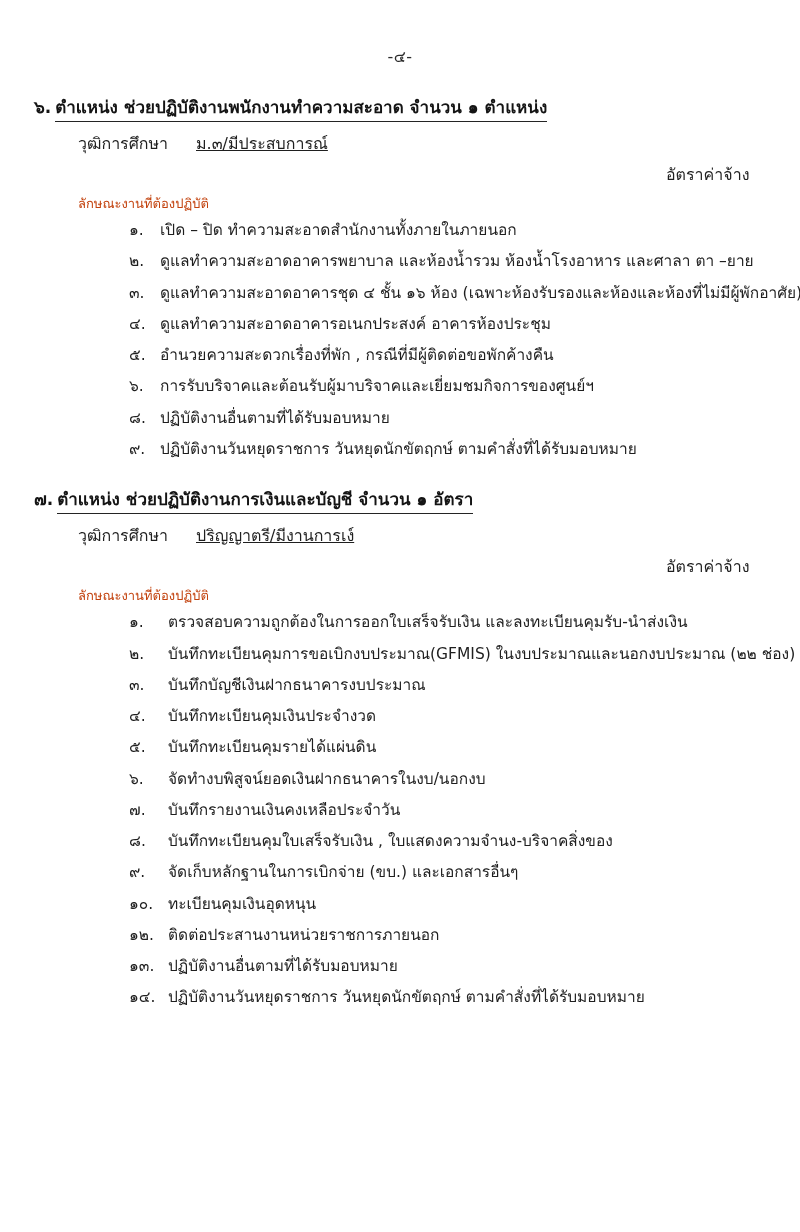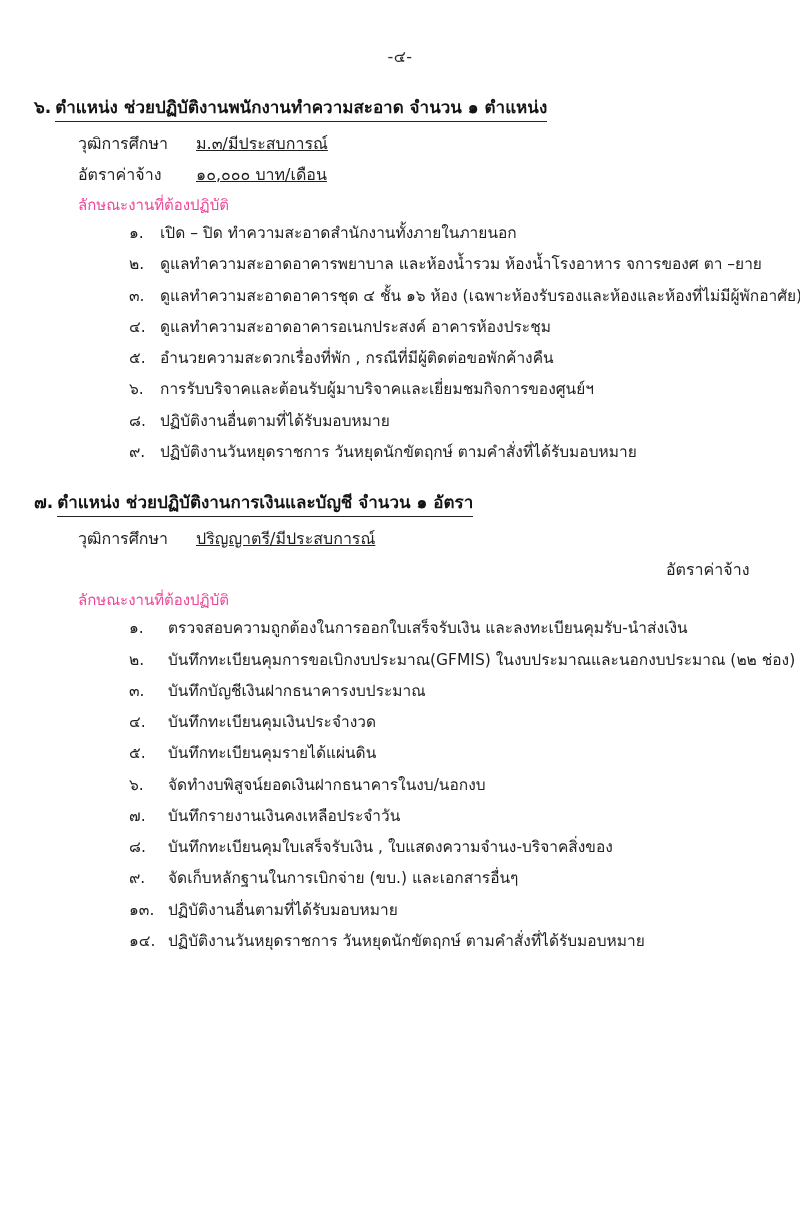--- a/index.html
+++ b/index.html
@@ -85,25 +85,25 @@
     width: 118px;
     flex: 0 0 118px;
   }
 
   .field-value {
     flex: 1 1 auto;
     text-decoration: underline;
   }
 
   .field-single {
-    font-size: 15px;
+    font-size: 13px;
     line-height: 1.5;
     padding-left: 62px;
     margin-bottom: 6px;
-    color: #ec4899;
+    color: #c2410c;
   }
 
   
   .duty-list {
     list-style: none;
     margin: 0;
     padding: 0 0 0 113px;
   }
 
   .duty-item {
@@ -154,33 +154,32 @@
         <span class="heading-num">๖.</span><span class="heading-text">ตำแหน่ง ช่วยปฏิบัติงานพนักงานทำความสะอาด จำนวน ๑ ตำแหน่ง</span>
       </div>
 
       <div class="field-row">
         <span class="field-label">วุฒิการศึกษา</span>
         <span class="field-value">ม.๓/มีประสบการณ์</span>
       </div>
 
       <div class="field-row">
         <span class="field-label">อัตราค่าจ้าง</span>
-        <span class="field-value">๑๐,๐๐๐ บาท/เดือน</span>
       </div>
 
       <div class="field-single">ลักษณะงานที่ต้องปฏิบัติ</div>
 
       <ol class="duty-list">
         <li class="duty-item">
           <span class="duty-num">๑.</span>
           <span class="duty-text">เปิด – ปิด ทำความสะอาดสำนักงานทั้งภายในภายนอก</span>
         </li>
         <li class="duty-item">
           <span class="duty-num">๒.</span>
-          <span class="duty-text">ดูแลทำความสะอาดอาคารพยาบาล และห้องน้ำรวม ห้องน้ำโรงอาหาร จการของศ ตา –ยาย</span>
+          <span class="duty-text">ดูแลทำความสะอาดอาคารพยาบาล และห้องน้ำรวม ห้องน้ำโรงอาหาร และศาลา ตา –ยาย</span>
         </li>
         <li class="duty-item">
           <span class="duty-num">๓.</span>
           <span class="duty-text">ดูแลทำความสะอาดอาคารชุด ๔ ชั้น ๑๖ ห้อง (เฉพาะห้องรับรองและห้องและห้องที่ไม่มีผู้พักอาศัย)</span>
         </li>
         <li class="duty-item">
           <span class="duty-num">๔.</span>
           <span class="duty-text">ดูแลทำความสะอาดอาคารอเนกประสงค์ อาคารห้องประชุม</span>
         </li>
         <li class="duty-item">
@@ -205,21 +204,21 @@
     <div class="section-gap"></div>
 
     <div class="section section-seven">
 
       <div class="section-heading">
         <span class="heading-num">๗.</span><span class="heading-text">ตำแหน่ง ช่วยปฏิบัติงานการเงินและบัญชี  จำนวน ๑ อัตรา</span>
       </div>
 
       <div class="field-row">
         <span class="field-label">วุฒิการศึกษา</span>
-        <span class="field-value">ปริญญาตรี/มีประสบการณ์</span>
+        <span class="field-value">ปริญญาตรี/มีงานการเง์</span>
       </div>
 
       <div class="field-row">
         <span class="field-label">อัตราค่าจ้าง</span>
       </div>
 
       <div class="field-single">ลักษณะงานที่ต้องปฏิบัติ</div>
 
       <ol class="duty-list">
         <li class="duty-item">
@@ -252,20 +251,28 @@
         </li>
         <li class="duty-item">
           <span class="duty-num">๘.</span>
           <span class="duty-text">บันทึกทะเบียนคุมใบเสร็จรับเงิน , ใบแสดงความจำนง-บริจาคสิ่งของ</span>
         </li>
         <li class="duty-item">
           <span class="duty-num">๙.</span>
           <span class="duty-text">จัดเก็บหลักฐานในการเบิกจ่าย (ขบ.) และเอกสารอื่นๆ</span>
         </li>
         <li class="duty-item">
+          <span class="duty-num">๑๐.</span>
+          <span class="duty-text">ทะเบียนคุมเงินอุดหนุน</span>
+        </li>
+        <li class="duty-item">
+          <span class="duty-num">๑๒.</span>
+          <span class="duty-text">ติดต่อประสานงานหน่วยราชการภายนอก</span>
+        </li>
+        <li class="duty-item">
           <span class="duty-num">๑๓.</span>
           <span class="duty-text">ปฏิบัติงานอื่นตามที่ได้รับมอบหมาย</span>
         </li>
         <li class="duty-item">
           <span class="duty-num">๑๔.</span>
           <span class="duty-text">ปฏิบัติงานวันหยุดราชการ วันหยุดนักขัตฤกษ์ ตามคำสั่งที่ได้รับมอบหมาย</span>
         </li>
       </ol>
     </div>
 

